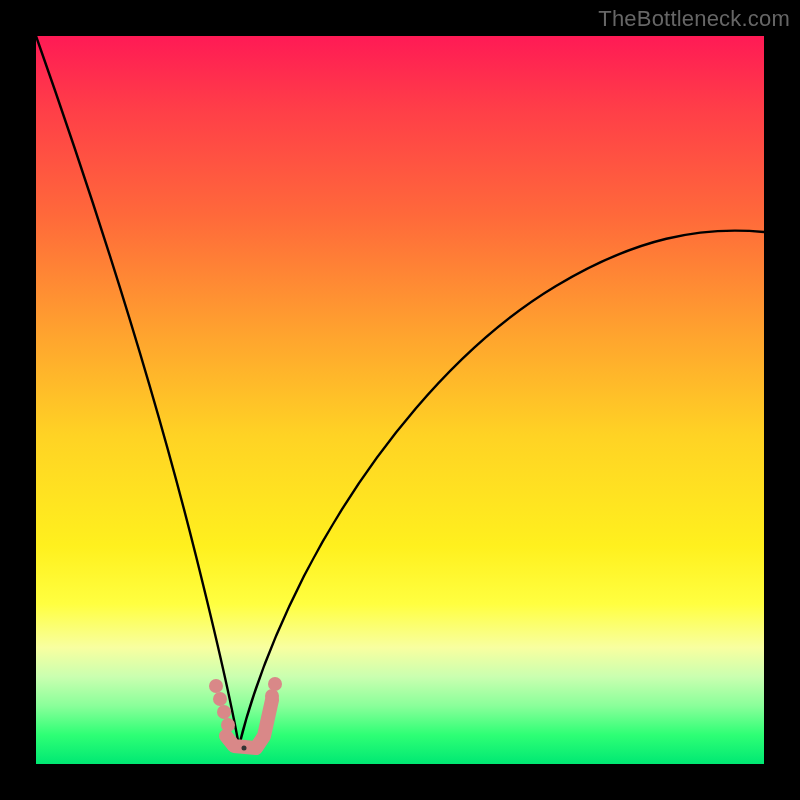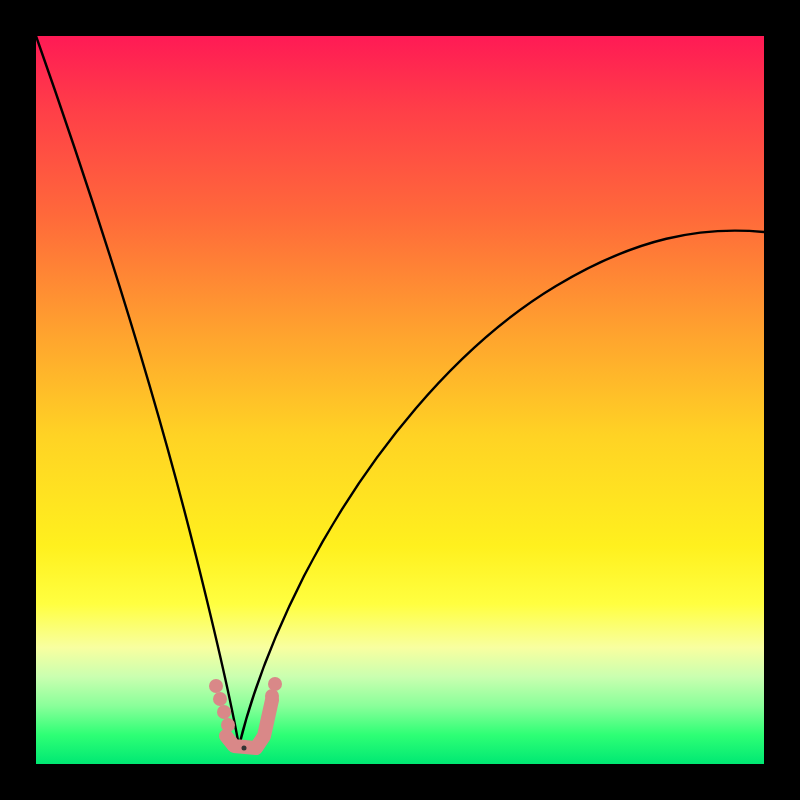--- a/index.html
+++ b/index.html
@@ -76,20 +76,21 @@
   }
   .marker-dot {
     fill: #333;
   }
 </style>
 </head>
 <body>
 
 <div class="frame">
 
+  <div class="watermark">TheBottleneck.com</div>
 
   <div class="plot-area">
 
     <svg class="curve" viewBox="0 0 728 728" preserveAspectRatio="none">
 
       <path class="curve-path" d="M 0 0
                C 60 170, 120 360, 160 520
                C 185 620, 195 665, 203 710
                "></path>
       <path class="curve-path" d="M 203 710

